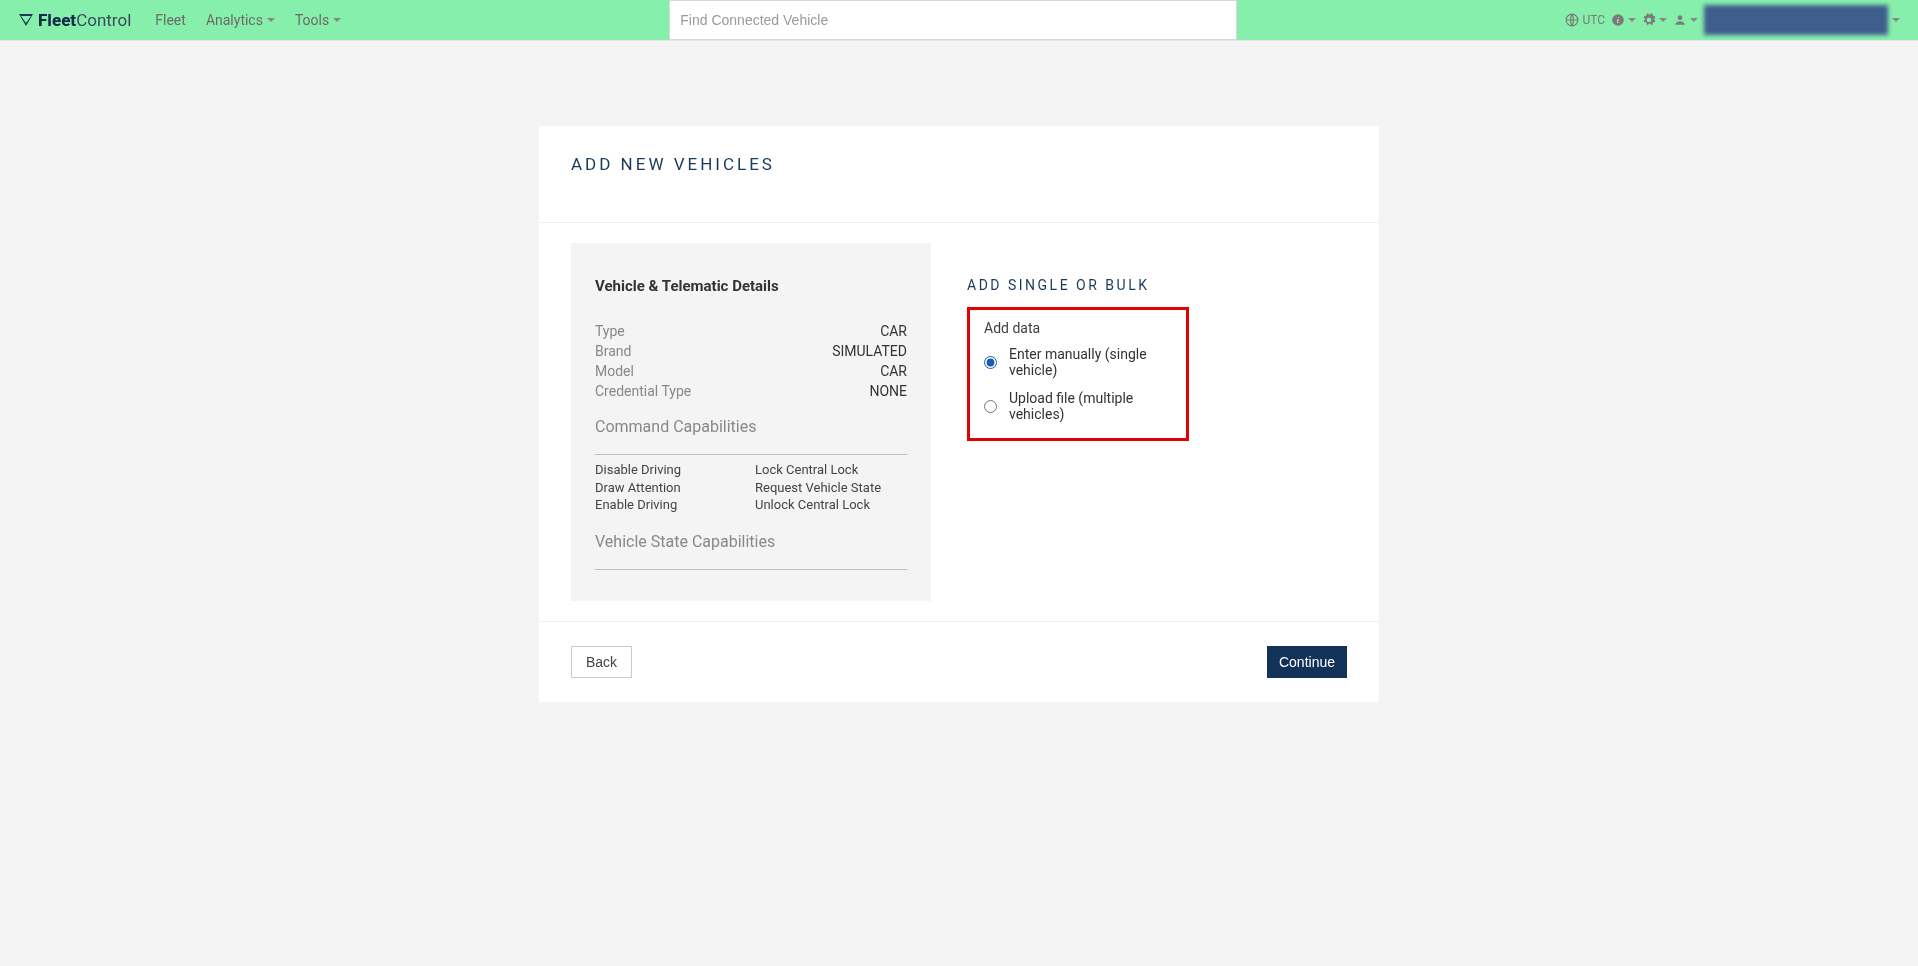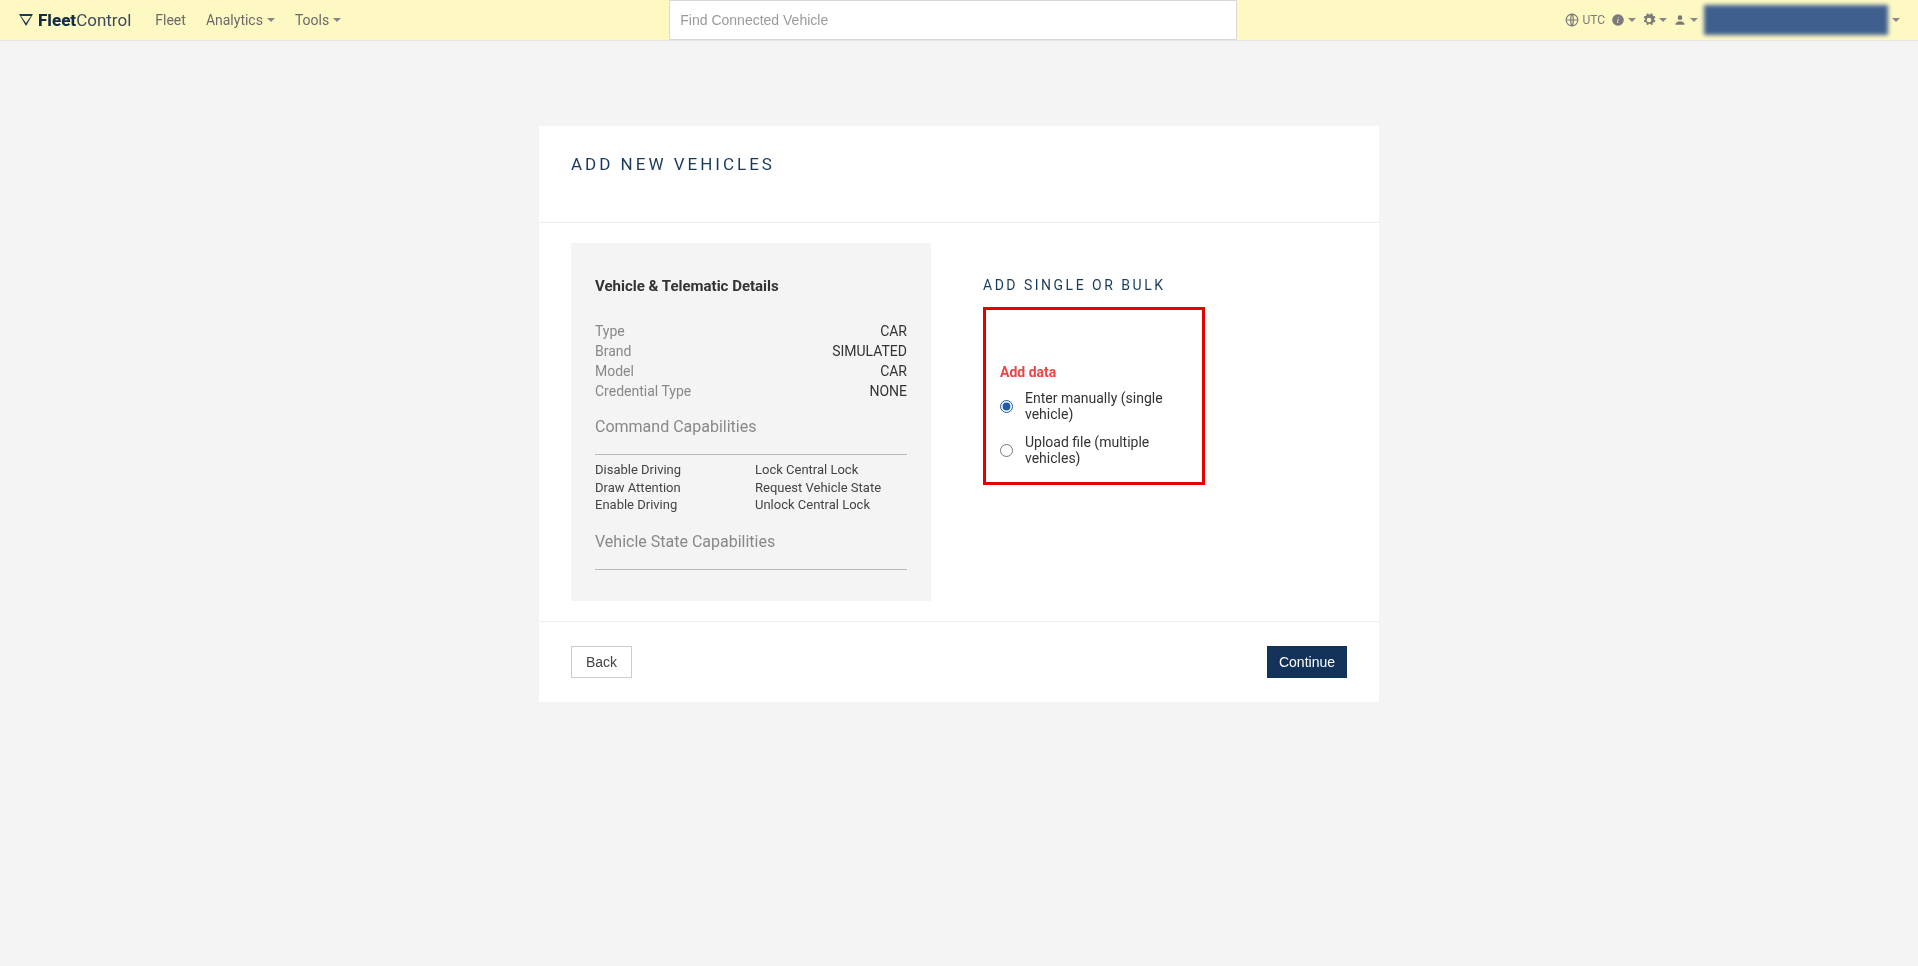--- a/index.html
+++ b/index.html
@@ -3,21 +3,21 @@
 <meta charset="utf-8">
 <style>
 * { box-sizing: border-box; margin: 0; padding: 0; }
 body {
   font-family: -apple-system, BlinkMacSystemFont, "Segoe UI", Roboto, "Helvetica Neue", Arial, sans-serif;
   background: #f4f4f4;
   color: #333;
   font-size: 14px;
 }
 .header {
-  background: #fef9c3;
+  background: #86efac;
   border-bottom: 1px solid #e5e5e5;
   display: flex;
   height: 41px;
   padding: 0 18px;
 }
 .logo {
   display: flex;
   align-items: center;
   font-weight: 700;
   color: #1a3a5c;
@@ -89,21 +89,21 @@
 }
 .page-title {
   color: #1a3a5c;
   font-size: 17px;
   font-weight: 400;
   letter-spacing: 3px;
 }
 .page-body {
   display: flex;
   padding: 20px 0 20px 32px;
-  gap: 52px;
+  gap: 36px;
   justify-content: space-between;
 }
 .details-panel {
   width: 360px;
   height: 358px;
   overflow-y: scroll;
   background: #f4f4f4;
   padding: 34px 24px 20px 24px;
   position: relative;
 }
@@ -154,25 +154,24 @@
   color: #888;
   font-size: 14px;
   margin-bottom: 18px;
 }
 .add-data-box {
   border: 3px solid #e40000;
   padding: 10px 14px 14px;
   width: 222px;
 }
 .add-data-title {
-  font-weight: 700;
-  color: #ef4444;
+  font-weight: 400;
+  color: #404040;
   font-size: 14px;
   margin-bottom: 10px;
-  margin-top: 44px;
 }
 .radio-row {
   display: flex;
   align-items: center;
   gap: 12px;
   margin-bottom: 12px;
   font-size: 14px;
   color: #333;
 }
 .radio-row:last-child { margin-bottom: 2px; }

